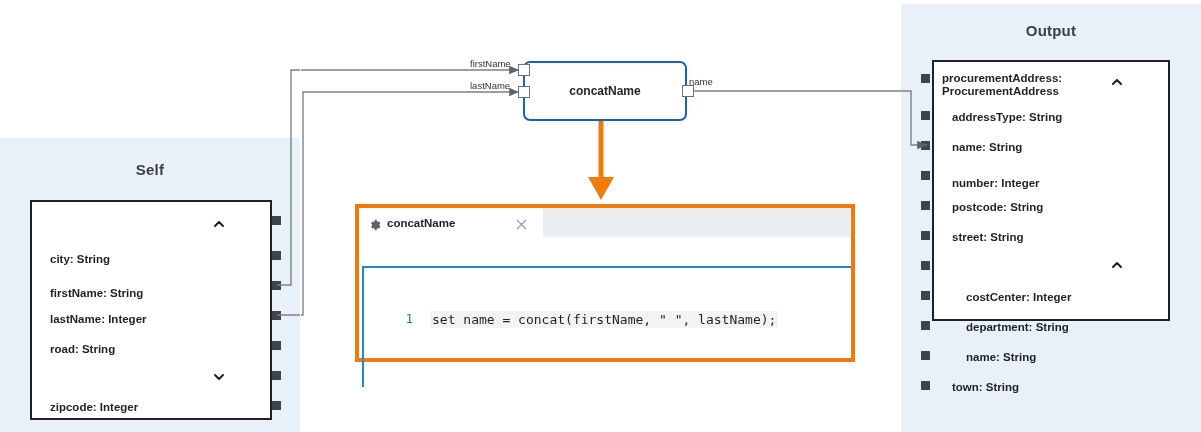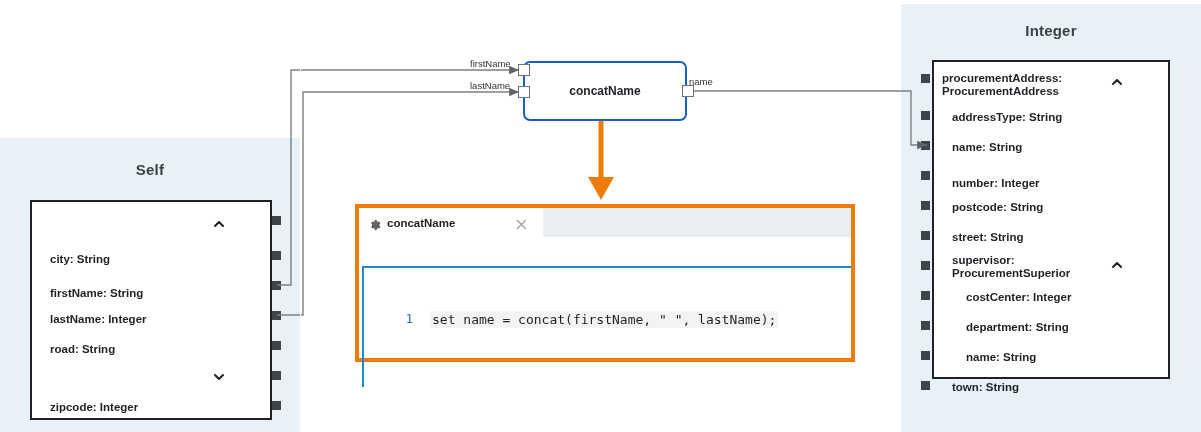--- a/index.html
+++ b/index.html
@@ -37,21 +37,21 @@
   }
 
   
   .schema-box{
     position:absolute;
     background:#ffffff;
     border:2px solid #1f2126;
     box-sizing:border-box;
   }
   #box-employee{left:30px;top:200px;width:242px;height:220px;}
-  #box-procurement{left:932px;top:60px;width:238px;height:319px;}
+  #box-procurement{left:932px;top:60px;width:238px;height:261px;}
 
   .field{
     position:absolute;
     font-size:11.5px;
     font-weight:bold;
     color:#1f2126;
     line-height:13px;
     white-space:pre-line;
   }
   .field.lvl0{left:8px;}
@@ -165,21 +165,21 @@
 <body>
 
 <div id="canvas">
 
 
   <div class="panel" id="panel-self">
     <div class="panel-title" style="top:23px">Self</div>
   </div>
 
   <div class="panel" id="panel-output">
-    <div class="panel-title" style="top:18px">Integer</div>
+    <div class="panel-title" style="top:18px">Output</div>
   </div>
 
   <div class="schema-box" id="box-employee">
     <div class="chev" style="left:180px;top:15px">
       <svg viewBox="0 0 14 14" width="14" height="14">
           <path d="M3 9 L7 5 L11 9" stroke="#1f2126" stroke-width="2" fill="none" stroke-linecap="round" stroke-linejoin="round"></path>
         </svg>
     </div>
 
     <div class="field lvl1" style="top:51px">city: String</div>
@@ -209,22 +209,20 @@
       <svg viewBox="0 0 14 14" width="14" height="14">
           <path d="M3 9 L7 5 L11 9" stroke="#1f2126" stroke-width="2" fill="none" stroke-linecap="round" stroke-linejoin="round"></path>
         </svg>
     </div>
 
     <div class="field lvl1" style="top:49px">addressType: String</div>
     <div class="field lvl1" style="top:79px">name: String</div>
     <div class="field lvl1" style="top:115px">number: Integer</div>
     <div class="field lvl1" style="top:139px">postcode: String</div>
     <div class="field lvl1" style="top:169px">street: String</div>
-    <div class="field lvl1" style="top:192px">supervisor:
-ProcurementSuperior</div>
     <div class="chev" style="left:176px;top:196px">
       <svg viewBox="0 0 14 14" width="14" height="14">
           <path d="M3 9 L7 5 L11 9" stroke="#1f2126" stroke-width="2" fill="none" stroke-linecap="round" stroke-linejoin="round"></path>
         </svg>
     </div>
     <div class="field lvl2" style="top:229px">costCenter: Integer</div>
     <div class="field lvl2" style="top:259px">department: String</div>
     <div class="field lvl2" style="top:289px">name: String</div>
     <div class="field lvl1" style="top:319px">town: String</div>
   </div>

